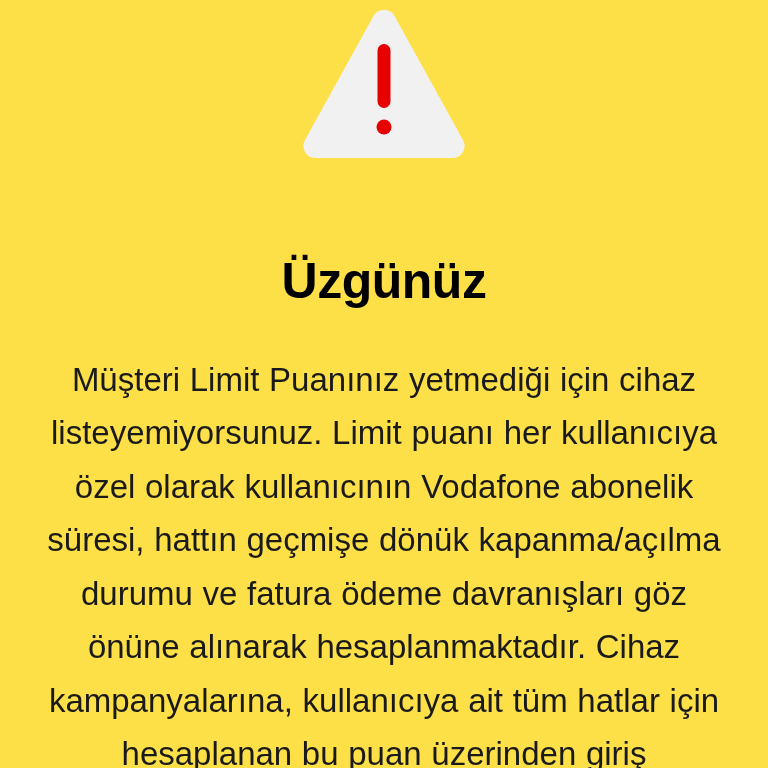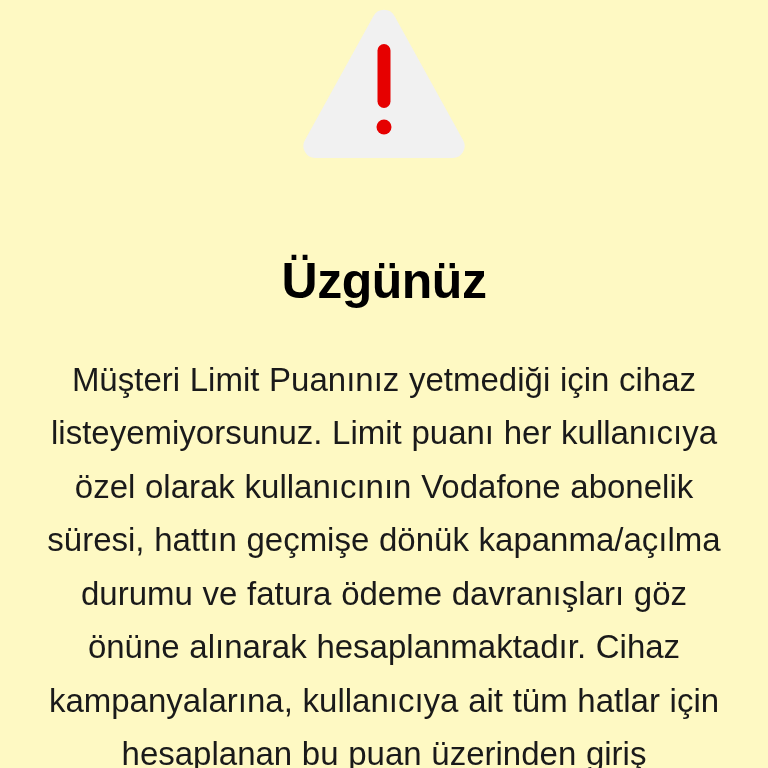--- a/index.html
+++ b/index.html
@@ -11,21 +11,21 @@
     overflow: hidden;
   }
   body {
     font-family: "Liberation Sans", sans-serif;
     -webkit-font-smoothing: antialiased;
   }
   .screen {
     width: 768px;
     height: 768px;
     position: relative;
-    background: #fef9c3;
+    background: #fde047;
     display: flex;
     flex-direction: column;
     align-items: center;
   }
   .icon-wrap {
     margin-top: 8px;
     width: 170px;
     height: 150px;
     display: flex;
     align-items: center;

